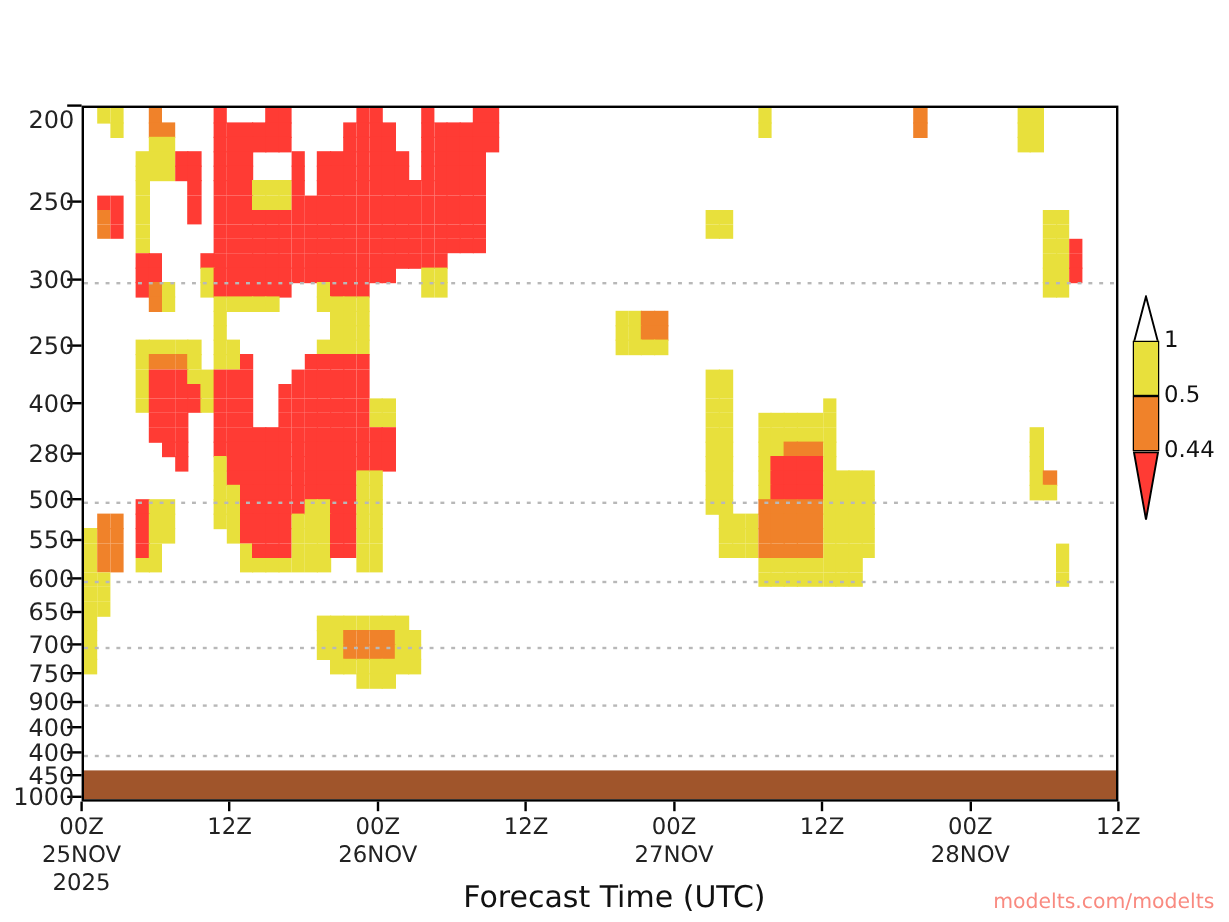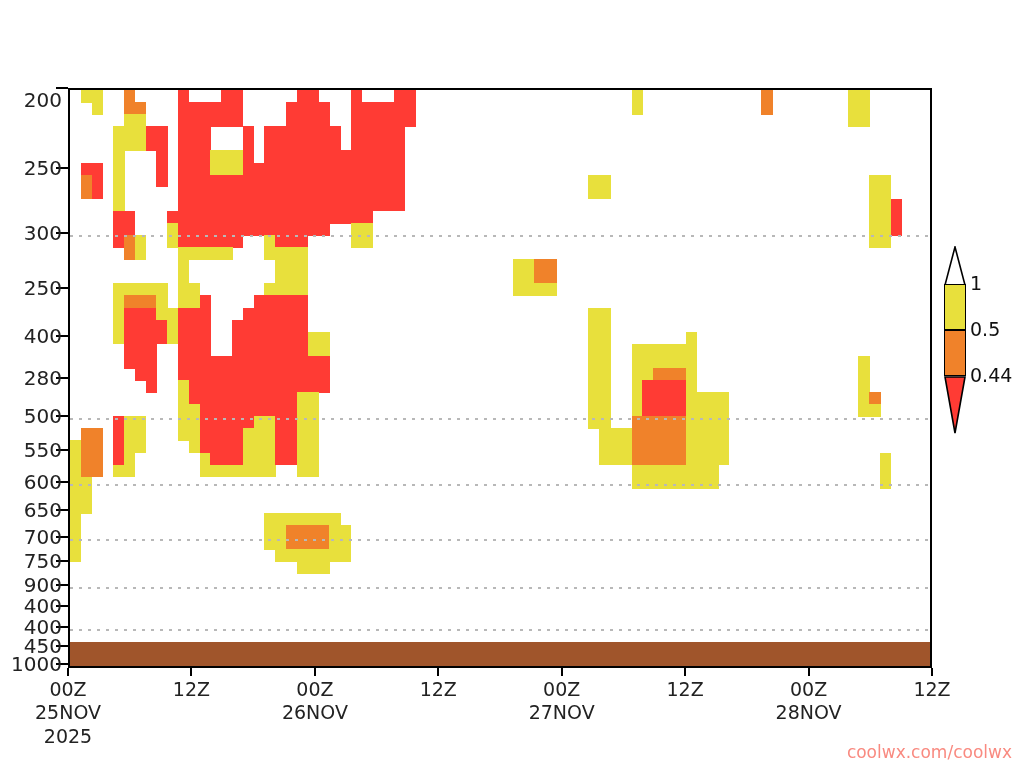--- a/index.html
+++ b/index.html
@@ -981,30 +981,31 @@
       <div class="xtick-group" style="left:808.6px;">
         <div class="hour">00Z</div>
         <div class="day">28NOV</div>
       </div>
       <div class="xtick-mark" style="left:932.0px;"></div>
       <div class="xtick-group" style="left:932.0px;">
         <div class="hour">12Z</div>
       </div>
     </div>
 
+  <div id="xaxis-title">Forecast Time (UTC)</div>
 
   <div id="colorbar">
       <svg class="cb-arrow" style="top:-38px;" viewBox="0 0 22 40" preserveAspectRatio="none">
         <polygon points="11,1 21,39 1,39" fill="#ffffff" stroke="#000" stroke-width="1.6"></polygon>
       </svg>
       <div class="cb-seg" style="top:0px;height:46px;background:#E8E03C;"></div>
       <div class="cb-seg" style="top:46px;height:46px;background:#F0822A;"></div>
       <svg class="cb-arrow" style="top:92px;height:58px;" viewBox="0 0 22 58" preserveAspectRatio="none">
         <polygon points="1,1 21,1 11,57" fill="#FF3B34" stroke="#000" stroke-width="1.6"></polygon>
       </svg>
       <div class="cb-label" style="top:0px;">1</div>
       <div class="cb-label" style="top:46px;">0.5</div>
       <div class="cb-label" style="top:92px;">0.44</div>
     </div>
 
-  <div id="watermark">coolwx.com/coolwx</div>
+  <div id="watermark">modelts.com/modelts</div>
 
 </div>
 
 </body></html>

